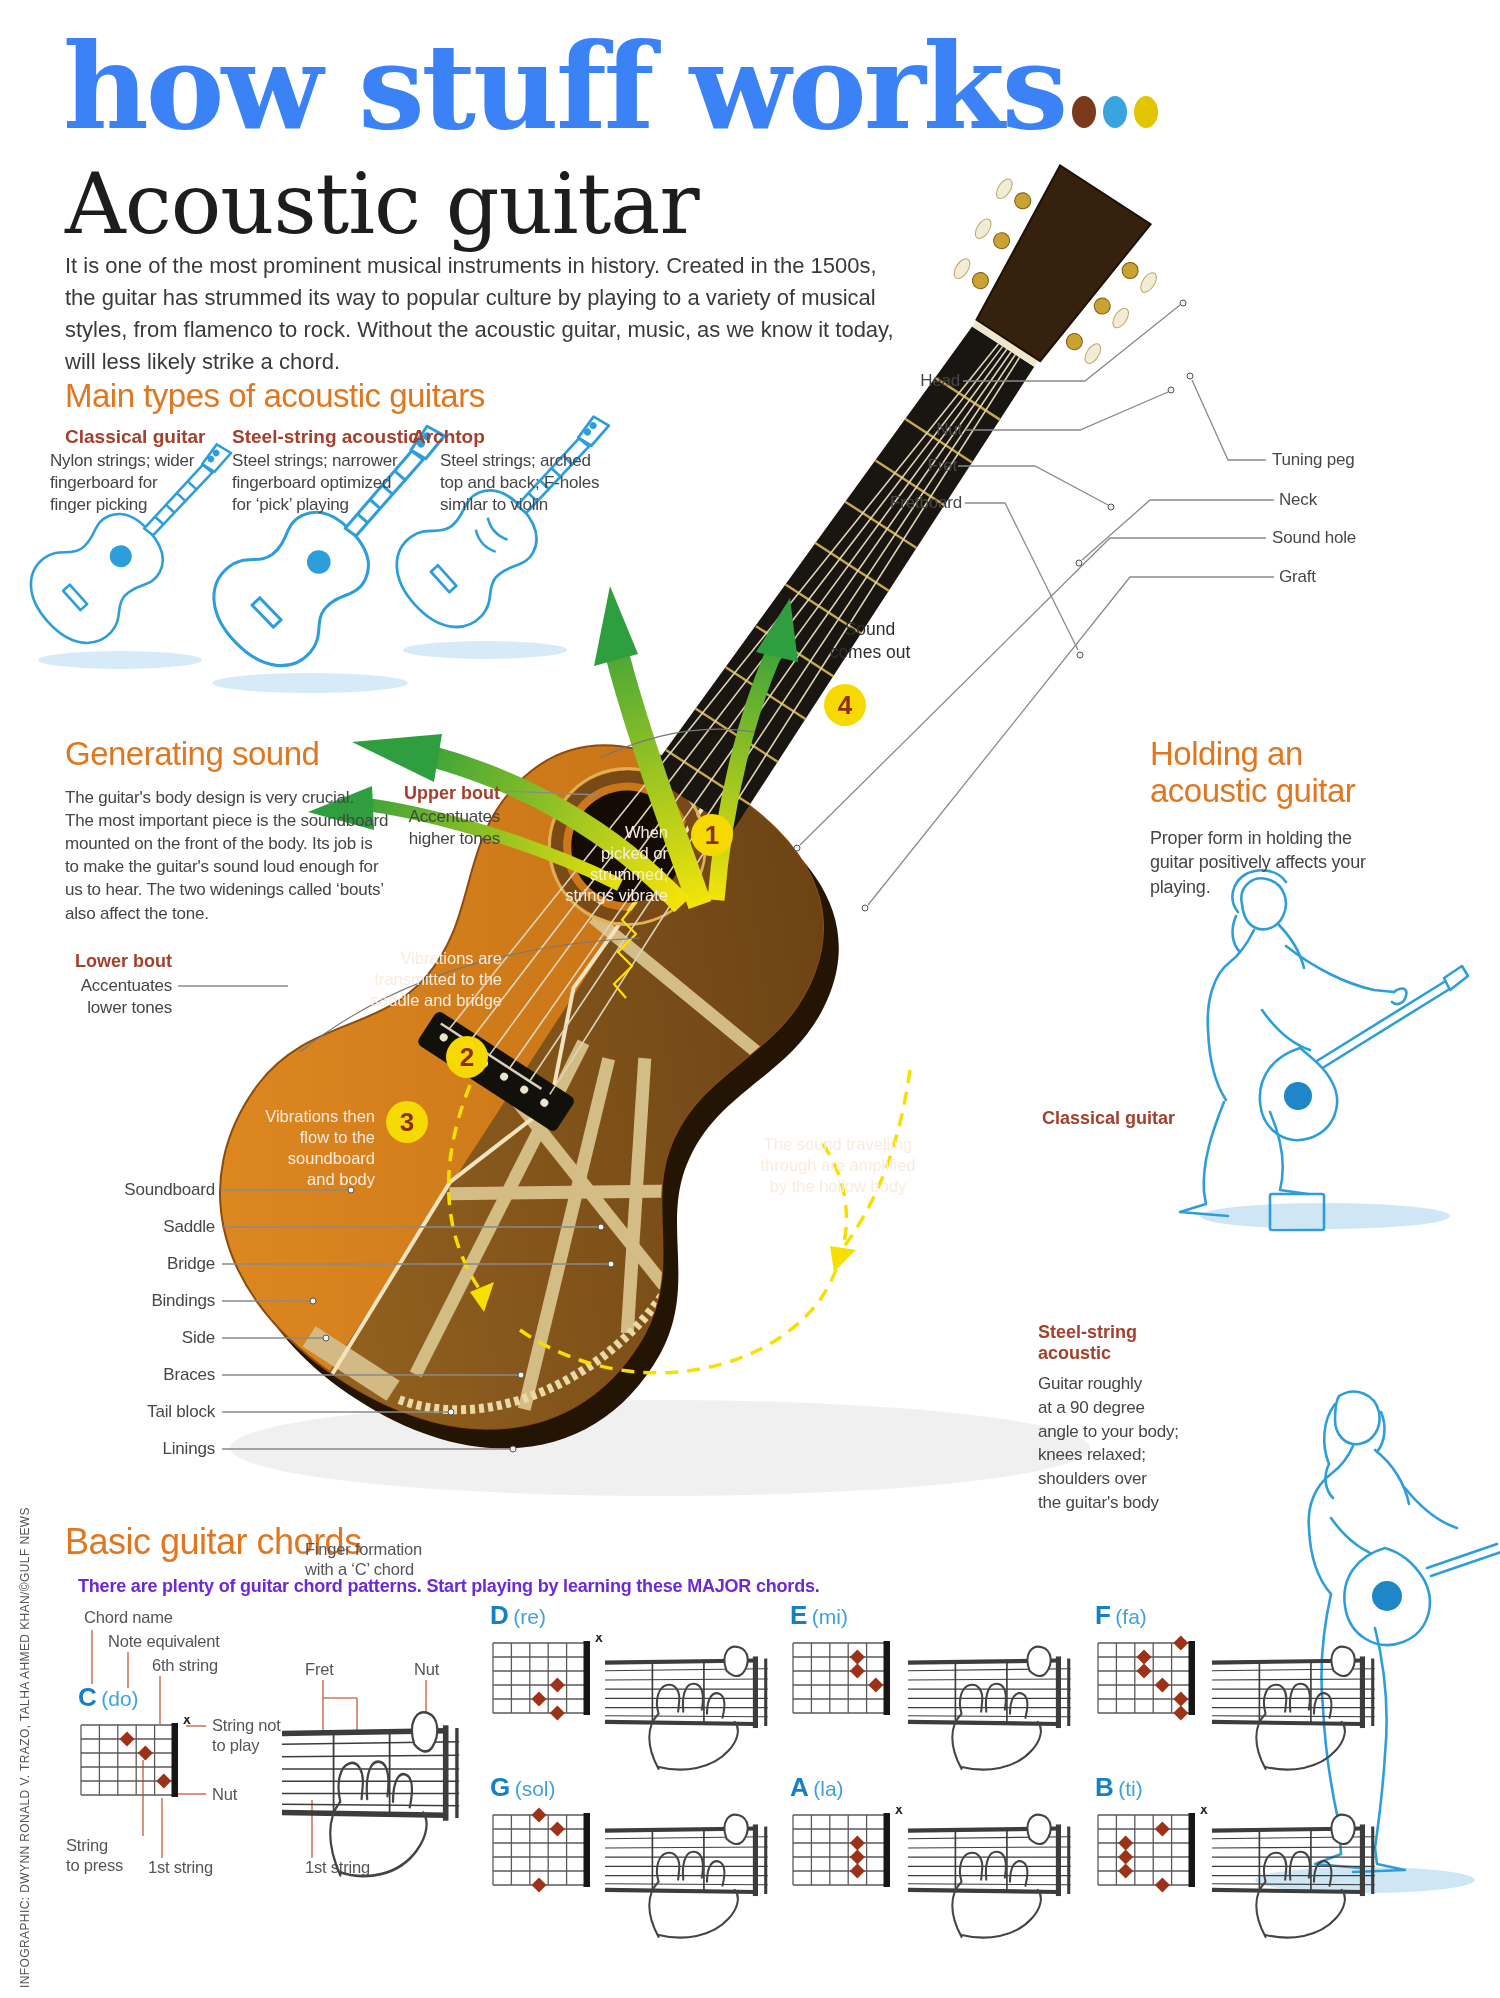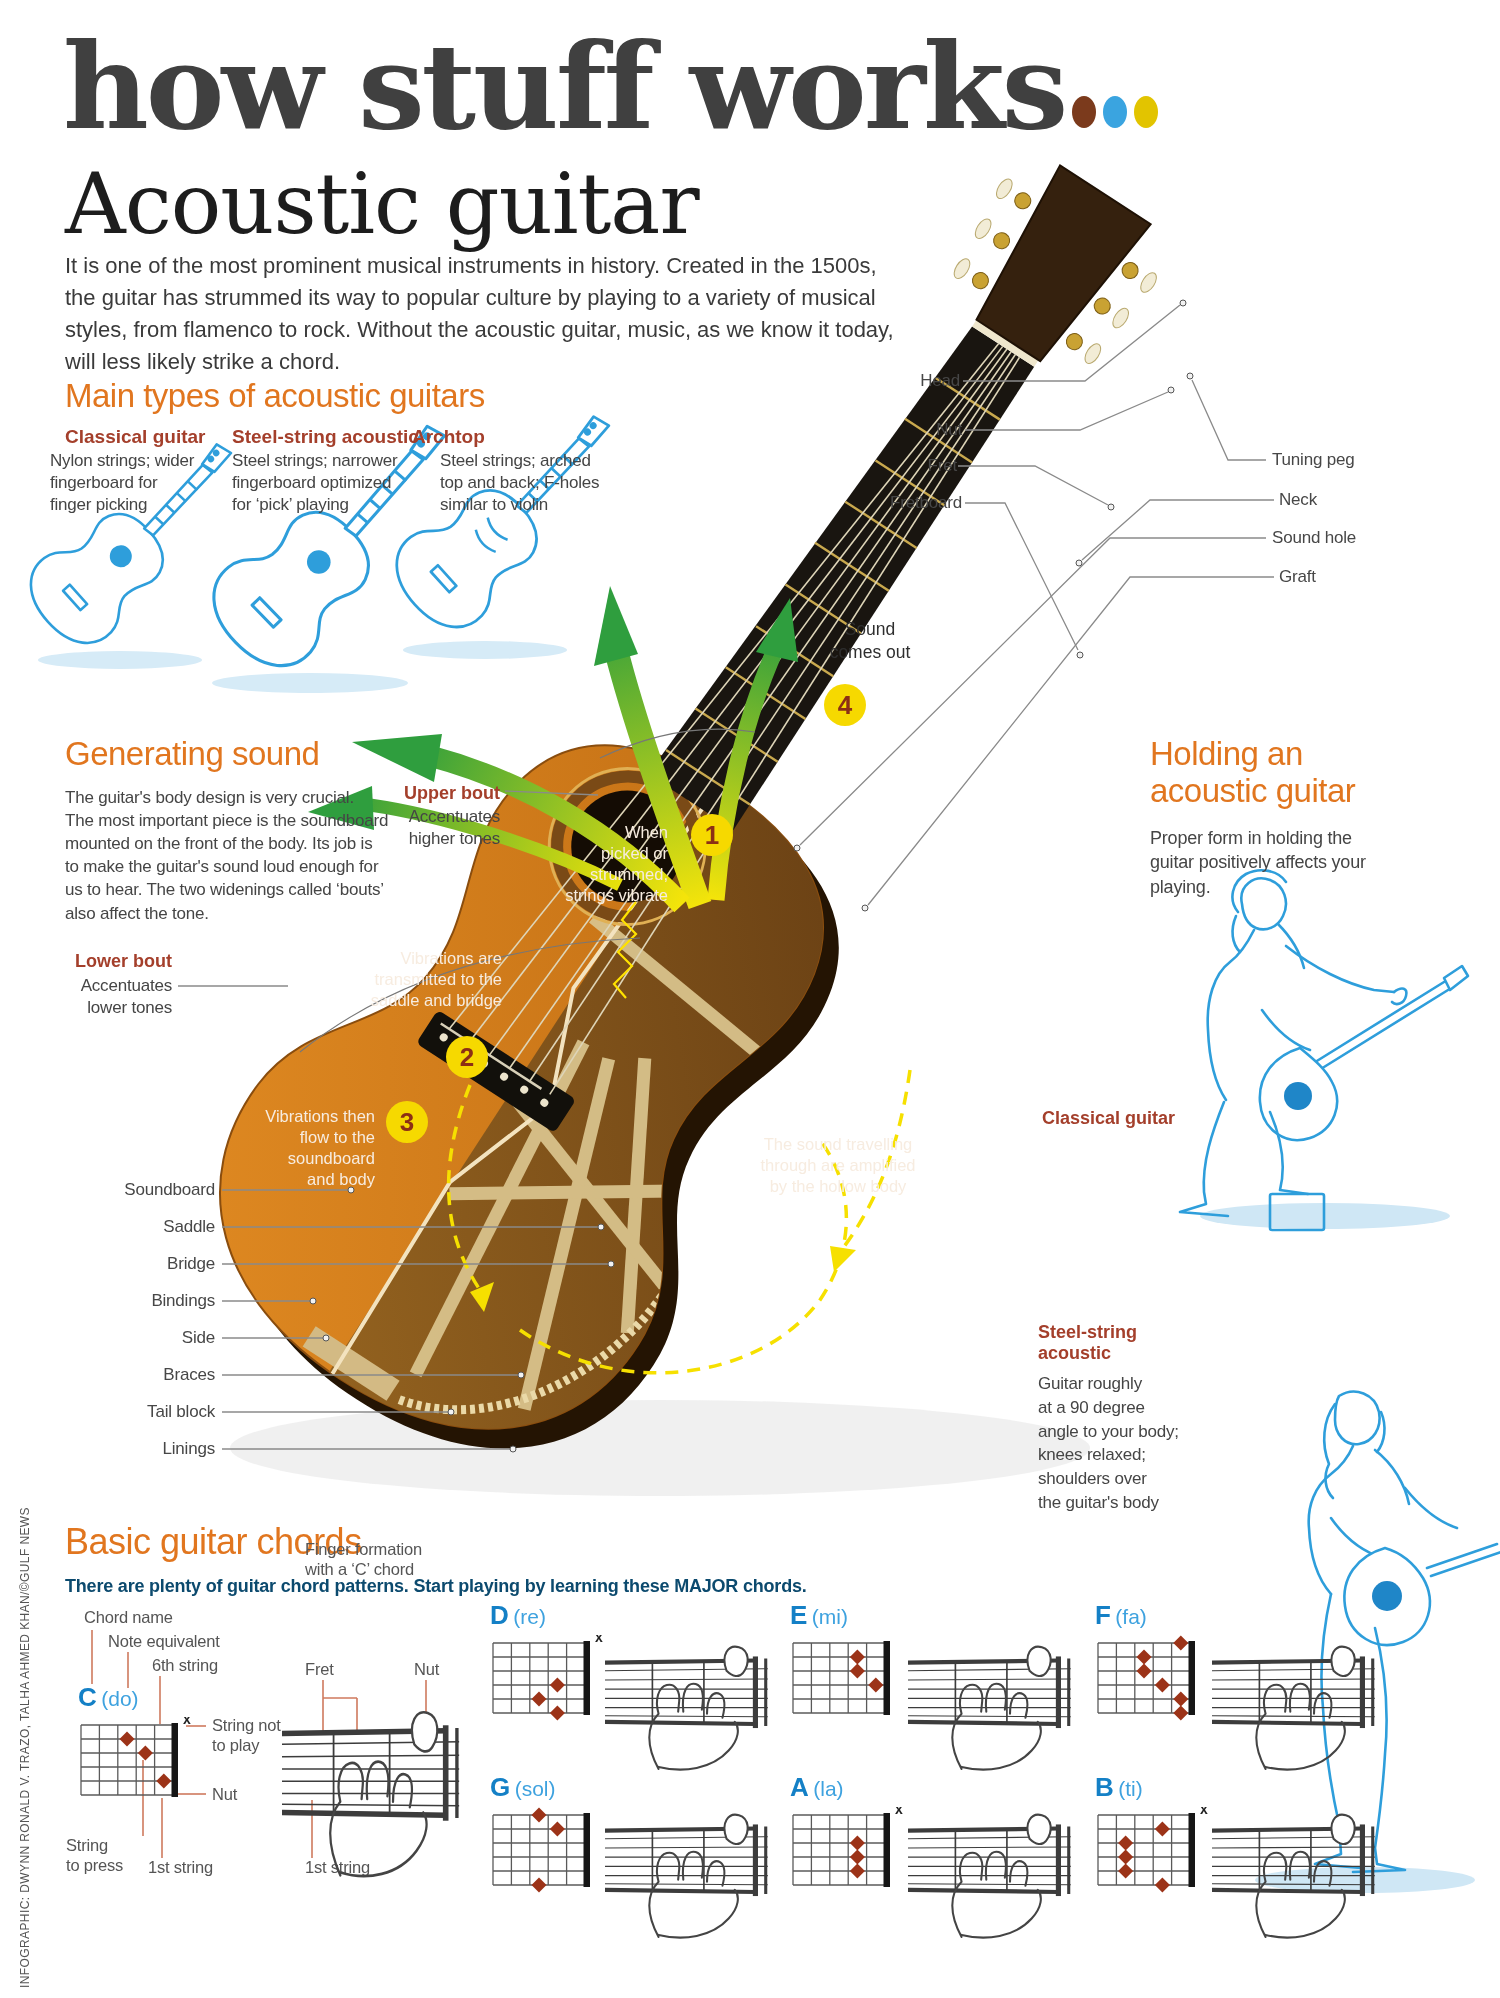--- a/index.html
+++ b/index.html
@@ -2,21 +2,21 @@
 <html><head>
 <meta charset="utf-8">
 <style>
   html,body{margin:0;padding:0;background:#fff;}
   #canvas{position:relative;width:1500px;height:1998px;background:#ffffff;overflow:hidden;
           font-family:"Liberation Sans",sans-serif;color:#3c3c3c;}
   .abs{position:absolute;}
   .pre{white-space:pre-line;}
   .ra{text-align:right;}
   .ctr{text-align:center;}
-  .title{font-family:"DejaVu Serif",serif;font-weight:700;font-size:118px;color:#404040;letter-spacing:-3px;line-height:1;}
+  .title{font-family:"DejaVu Serif",serif;font-weight:700;font-size:118px;color:#3b82f6;letter-spacing:-3px;line-height:1;}
   .dot{display:inline-block;width:24px;height:32px;border-radius:50%;margin-left:7px;vertical-align:baseline;}
   .subtitle{font-family:"DejaVu Serif",serif;font-weight:400;font-size:84px;color:#1d1d1d;letter-spacing:-1px;line-height:1;}
   .intro{font-size:22px;line-height:1.45;color:#3a3a3a;width:845px;}
   .h-orange{color:#e1761f;font-size:33px;font-weight:400;letter-spacing:-0.5px;line-height:1.12;}
   .sub-maroon{color:#a43f2b;font-size:19px;font-weight:700;line-height:1.15;}
   .txt{font-size:17px;line-height:1.3;color:#454545;letter-spacing:-0.2px;}
   .lbl{font-size:17px;color:#474747;letter-spacing:-0.2px;line-height:1.1;}
   .wht{color:#f7ece0;font-size:16.5px;line-height:1.28;font-weight:400;}
   .numcirc{width:42px;height:42px;border-radius:50%;background:#f6d900;color:#8c2f15;
            font-weight:700;font-size:26px;line-height:42px;text-align:center;}
@@ -375,21 +375,21 @@
   <div class="abs sub-maroon pre" style="left:1038px;top:1322px;font-size:18px;">Steel-string
 acoustic</div>
   <div class="abs txt pre" style="left:1038px;top:1372px;line-height:1.4;">Guitar roughly
 at a 90 degree
 angle to your body;
 knees relaxed;
 shoulders over
 the guitar's body</div>
 
   <div class="abs h-orange" style="left:65px;top:1522px;font-size:36px;">Basic guitar chords</div>
-  <div class="abs" style="left:65px;top:1576px;font-size:18px;font-weight:600;color:#0c4a6e;letter-spacing:-0.2px;">There are plenty of guitar chord patterns. Start playing by learning these MAJOR chords.</div>
+  <div class="abs" style="left:78px;top:1576px;font-size:18px;font-weight:600;color:#6d28d9;letter-spacing:-0.2px;">There are plenty of guitar chord patterns. Start playing by learning these MAJOR chords.</div>
 
   <div class="abs legend" style="left:84px;top:1608px;">Chord name</div>
   <div class="abs legend" style="left:108px;top:1632px;">Note equivalent</div>
   <div class="abs legend" style="left:152px;top:1656px;">6th string</div>
   <div class="abs legend pre" style="left:212px;top:1716px;">String not
 to play</div>
   <div class="abs legend" style="left:212px;top:1785px;">Nut</div>
   <div class="abs legend pre" style="left:66px;top:1836px;">String
 to press</div>
   <div class="abs legend" style="left:148px;top:1858px;">1st string</div>

